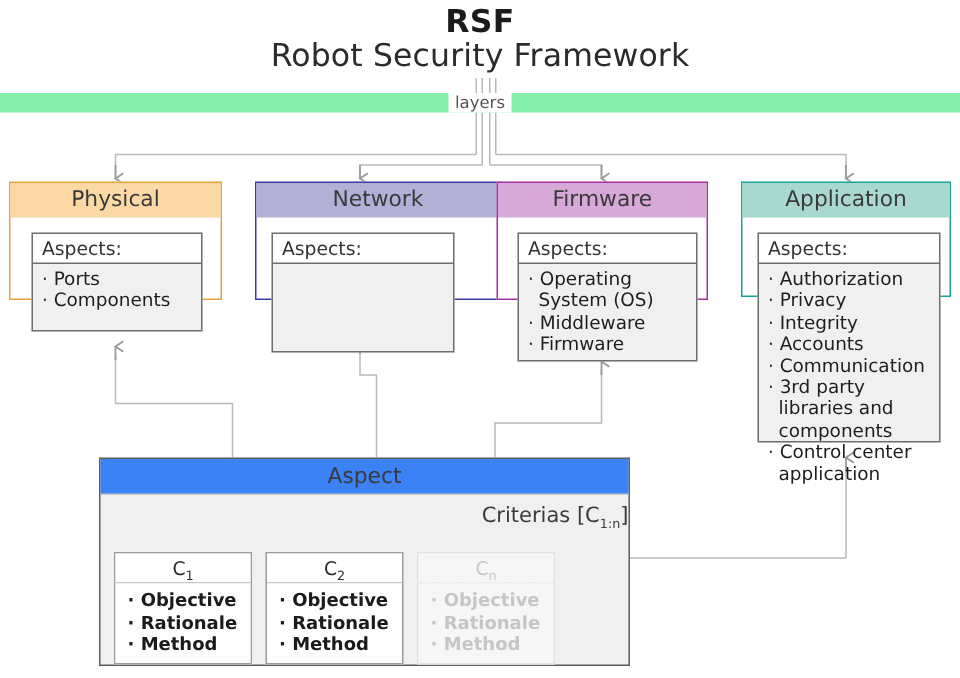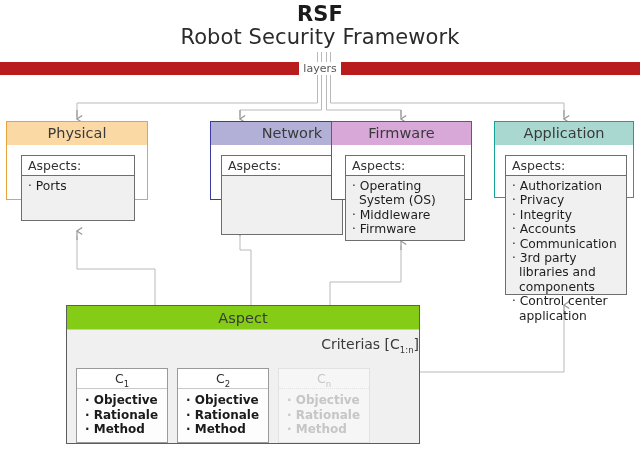--- a/index.html
+++ b/index.html
@@ -14,21 +14,21 @@
   .title-rsf{
     position:absolute;left:0;top:2px;width:640px;text-align:center;
     font-size:21px;font-weight:bold;color:#1b1b1b;letter-spacing:.2px;
   }
   .title-long{
     position:absolute;left:0;top:25px;width:640px;text-align:center;
     font-size:21px;font-weight:normal;color:#2b2b2b;letter-spacing:.1px;
   }
   .layers-label{
     position:absolute;left:0;top:62px;width:640px;text-align:center;
-    font-size:11px;color:#555;background:#b91c1c;
+    font-size:11px;color:#555;background:#86efac;
   }
   .layers-label span{background:#fff;padding:0 4px;}
 
   
   #wires{position:absolute;left:0;top:0;width:640px;height:452px;}
 
   
   .layer{
     position:absolute;box-sizing:border-box;border:1.5px solid #999;
     background:#ffffff;
@@ -52,40 +52,40 @@
     padding:3px 5px 4px 6px;font-size:12.3px;line-height:14.4px;color:#1e1e1e;
   }
   .aspects-list div{ text-indent:-7px; padding-left:7px; }
   .dot{font-size:12px;}
 
   
   .l-physical{left:6px;top:121px;width:142px;height:79px;border-color:#E8A33D;}
   .l-physical .layer-head{background:#FBD9A5;}
   .l-physical .aspects-box{left:14px;top:33px;width:114px;height:66px;}
 
-  .l-network{left:170px;top:121px;width:164px;height:79px;border-color:#3B3BA0;margin-left:40px;}
+  .l-network{left:170px;top:121px;width:164px;height:79px;border-color:#3B3BA0;}
   .l-network .layer-head{background:#B3B0D8;}
   .l-network .aspects-box{left:10px;top:33px;width:122px;height:80px;}
 
   .l-firmware{left:331px;top:121px;width:141px;height:79px;border-color:#A330A3;}
   .l-firmware .layer-head{background:#D8A8D8;}
   .l-firmware .aspects-box{left:13px;top:33px;width:120px;height:86px;}
 
   .l-application{left:494px;top:121px;width:140px;height:77px;border-color:#17A398;}
   .l-application .layer-head{background:#A9D8D1;}
   .l-application .aspects-box{left:10px;top:33px;width:122px;height:140px;}
 
   
   .aspect-panel{
     position:absolute;left:66px;top:305px;width:354px;height:139px;
     box-sizing:border-box;border:1.5px solid #5d5d5d;background:#f0f0f0;
   }
   .aspect-head{
     height:24px;line-height:24px;text-align:center;font-size:14.5px;color:#3a3a3a;
-    border-bottom:1px solid #c9c9c9;box-sizing:border-box;background:#84cc16;
+    border-bottom:1px solid #c9c9c9;box-sizing:border-box;background:#3b82f6;
   }
   .criterias-title{
     text-align:right;font-size:14px;color:#3a3a3a;padding-top:6px;
   }
   .crit-row{
     position:absolute;left:9px;top:62px;width:336px;
     display:flex;gap:9px;
   }
   .crit{
     box-sizing:border-box;width:92px;border:1px solid #9a9a9a;background:#ffffff;
@@ -156,20 +156,21 @@
   <div class="layers-label">
     <span>layers</span>
   </div>
 
   <div class="layer l-physical">
     <div class="layer-head">Physical</div>
     <div class="aspects-box">
       <div class="aspects-title">Aspects:</div>
       <div class="aspects-list">
         <div><span class="dot">·</span> <span>Ports</span></div>
+        <div><span class="dot">·</span> <span>Components</span></div>
       </div>
     </div>
   </div>
 
   <div class="layer l-network">
     <div class="layer-head">Network</div>
     <div class="aspects-box">
       <div class="aspects-title">Aspects:</div>
     </div>
   </div>

